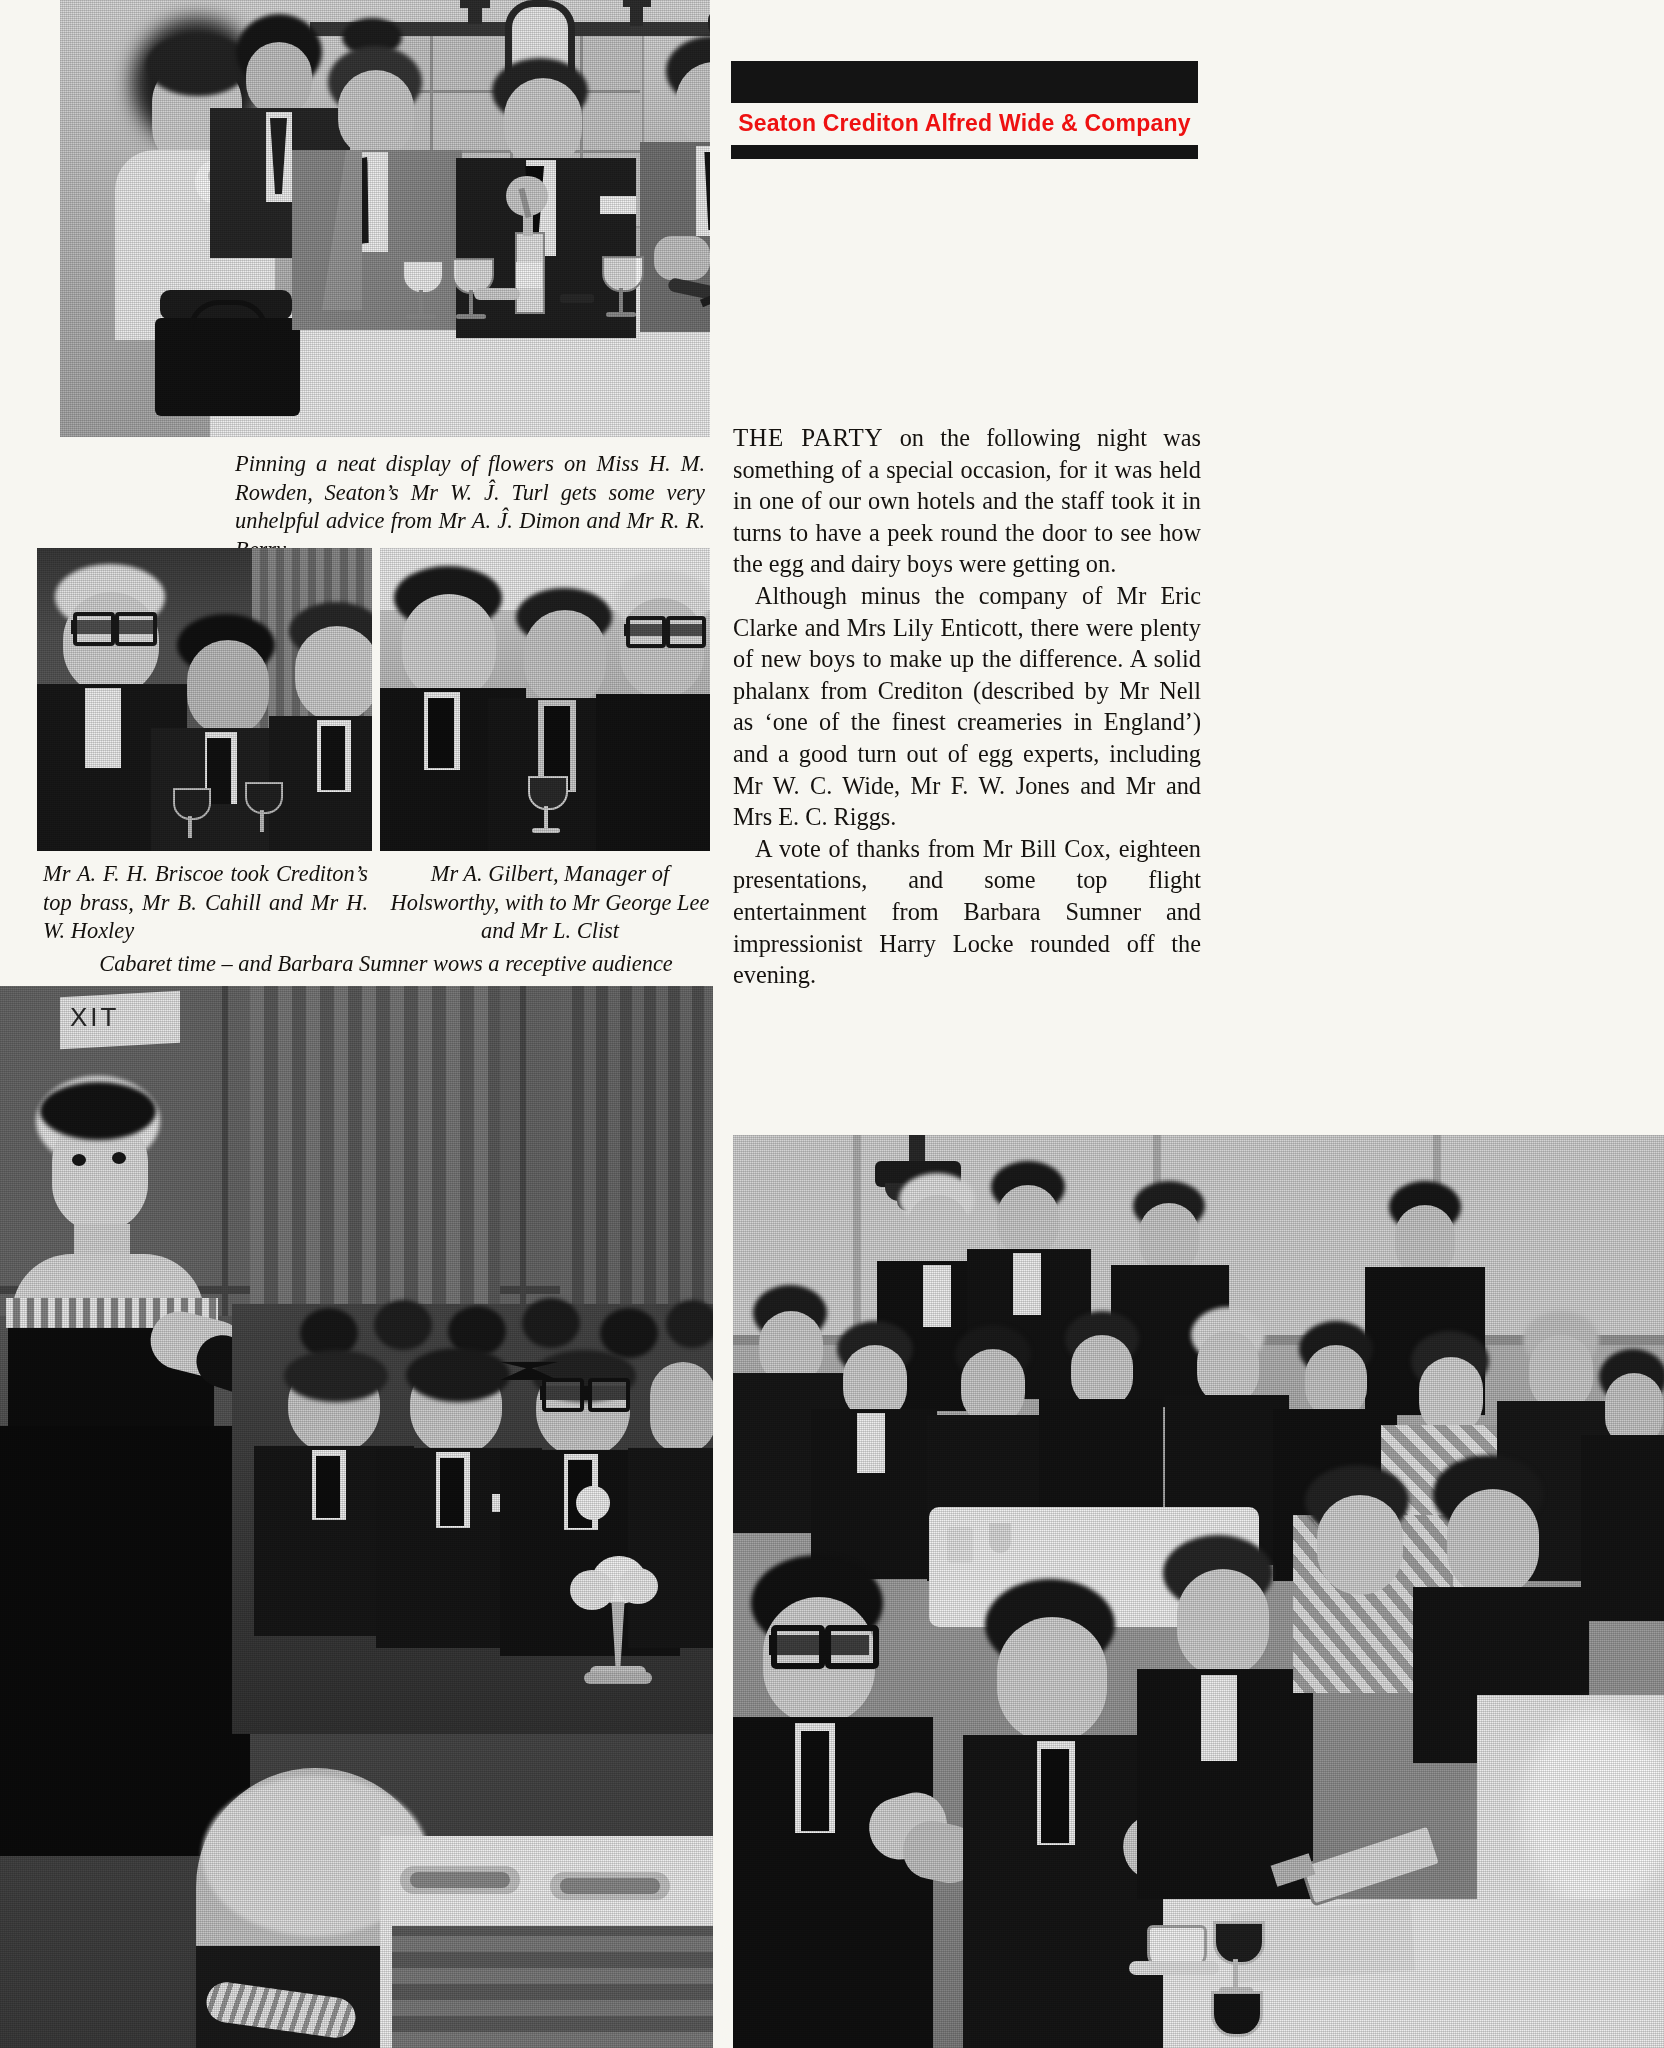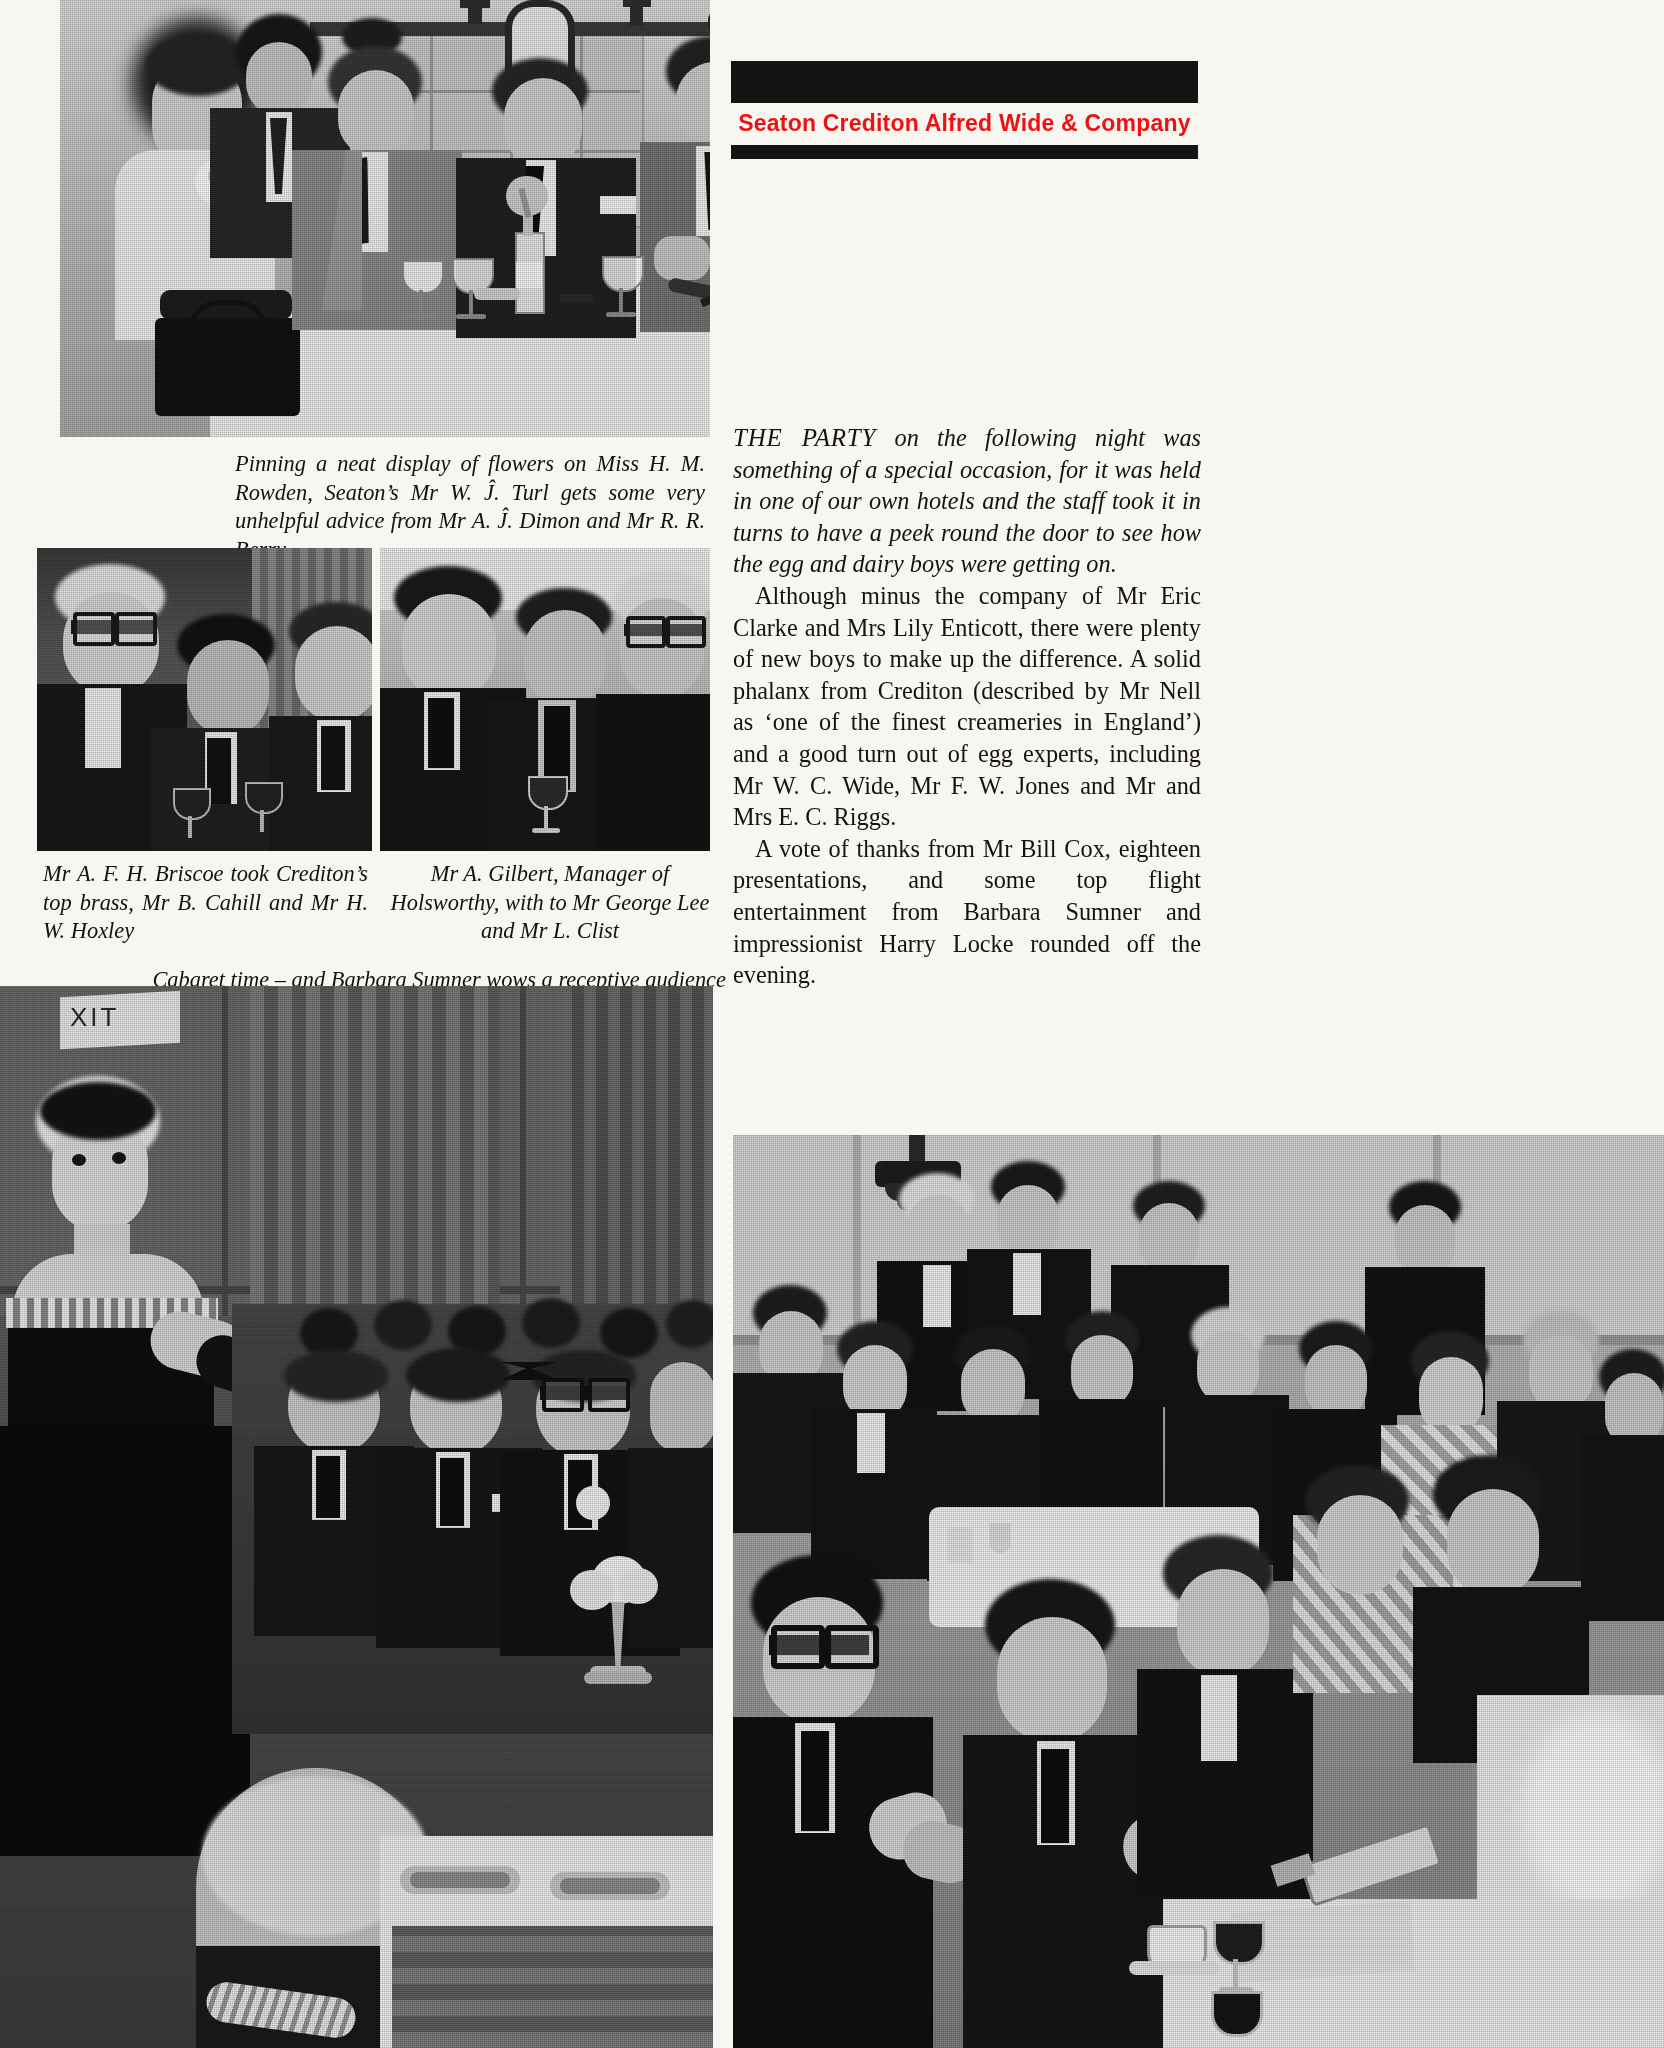--- a/index.html
+++ b/index.html
@@ -88,39 +88,39 @@
     top: 422px;
     width: 468px;
     color: #15120f;
     font-family: "Liberation Serif", serif;
     font-size: 24.3px;
     line-height: 31.6px;
     text-align: justify;
     text-justify: inter-word;
   }
   .bodycol p { margin: 0; text-indent: 22px; }
-  .bodycol p.first { text-indent: 0; font-style: italic; }
+  .bodycol p.first { text-indent: 0; }
   .smallcaps {
     font-variant: small-caps;
     letter-spacing: .8px;
     font-size: 25px;
   }
 
   
   .caption {
     position: absolute;
     font-family: "Liberation Serif", serif;
     font-style: italic;
     color: #14110e;
     font-size: 22.4px;
     line-height: 28.6px;
     text-align: justify;
     text-justify: inter-word;
   }
-  .caption.nojust { text-align: right; margin-top: 16px; }
+  .caption.nojust { text-align: center; }
 
   .redrule-right {
     position: absolute;
     left: 737px;
     top: 1325px;
     width: 466px;
     height: 9px;
     background: #ee1111;
   }
 </style>

